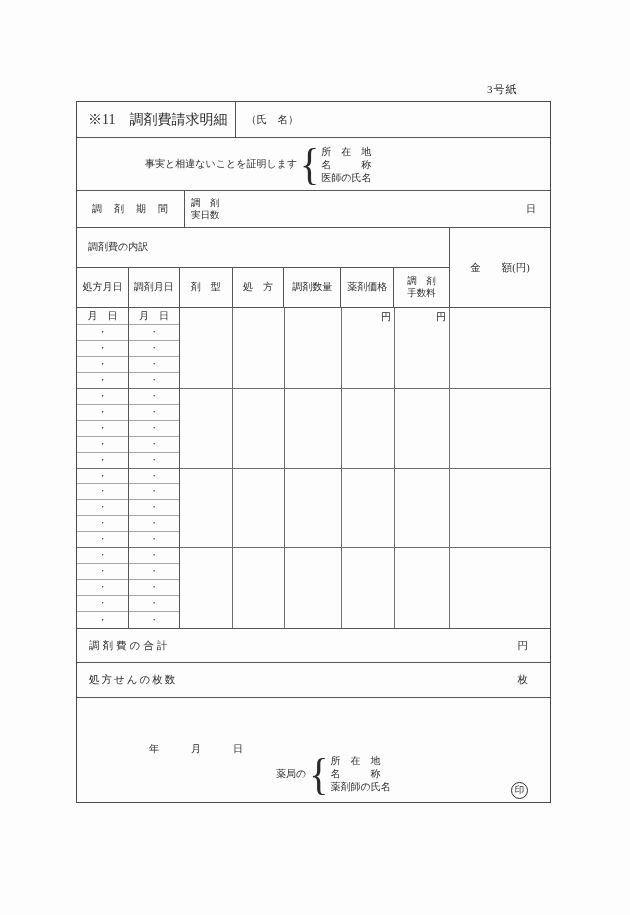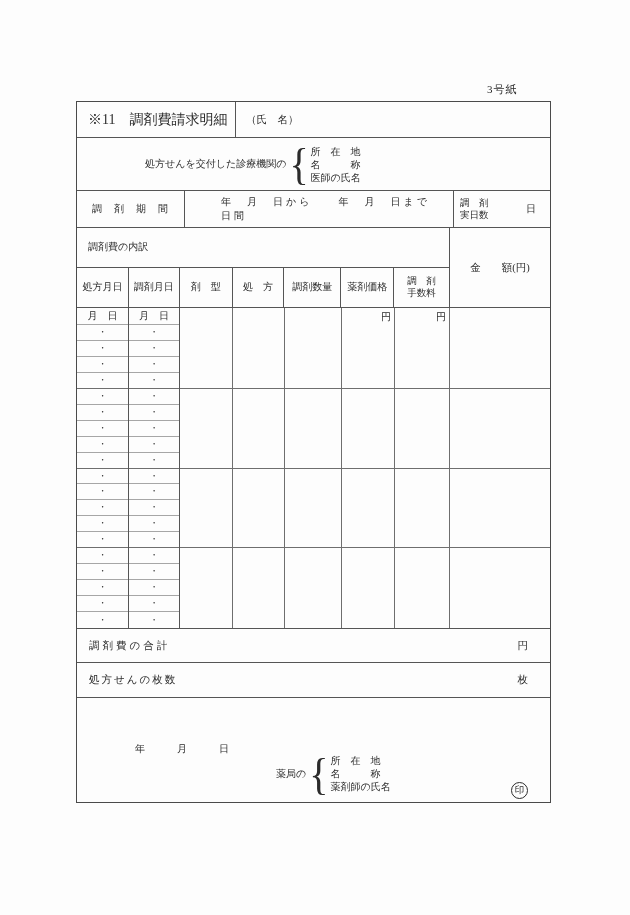--- a/index.html
+++ b/index.html
@@ -74,21 +74,21 @@
   
   .row-total { height:34px; display:flex; align-items:center; }
   .row-sheets { height:35px; display:flex; align-items:center; }
   .tot-label { padding-left:12px; letter-spacing:3px; font-size:10.5px; }
   .tot-unit { margin-left:auto; padding-right:22px; font-size:10.5px; }
 
   
   .cert { position:relative; height:104px; }
   .cert-text { position:absolute; top:7px; left:11px; right:9px; line-height:19px; letter-spacing:0.5px; }
   .cert-text div { white-space:nowrap; }
-  .cert-date { position:absolute; top:44px; left:58px; letter-spacing:4px; }
+  .cert-date { position:absolute; top:44px; left:72px; letter-spacing:4px; }
   .pharmacy { position:absolute; top:56px; left:199px; display:flex; align-items:center; }
   .seal {
     position:absolute; left:434px; top:84px;
     width:17px; height:17px; border:1px solid #2b2b2b; border-radius:50%;
     display:flex; align-items:center; justify-content:center;
     font-size:9.5px;
   }
 </style>
 </head>
 <body>
@@ -96,34 +96,33 @@
 <div class="sheet-label">3号紙</div>
 
 <div class="form">
 
   <div class="row row-title bb">
     <div class="cell-form-title br">※11　調剤費請求明細</div>
     <div class="cell-name">（氏　名）</div>
   </div>
 
   <div class="row-clinic bb">
-    <span>処方せんを交付した診療機関の</span>
+    <span>事実と相違ないことを証明します</span>
     <span class="brace-group">
       <span class="brace">{</span>
       <span class="brace-items">
         <span>所　在　地</span>
         <span>名　　　称</span>
         <span>医師の氏名</span>
       </span>
     </span>
   </div>
 
   <div class="row row-period bb">
     <div class="cell-period-label br">調　剤　期　間</div>
-    <div class="cell-period-dates br">年　月　日から　　年　月　日まで　日間</div>
     <div class="cell-period-days">
       <span class="two-line">
         <span>調　剤</span>
         <span>実日数</span>
       </span>
       <span class="days-unit">日</span>
     </div>
   </div>
 
   <div class="bd-header bb">

